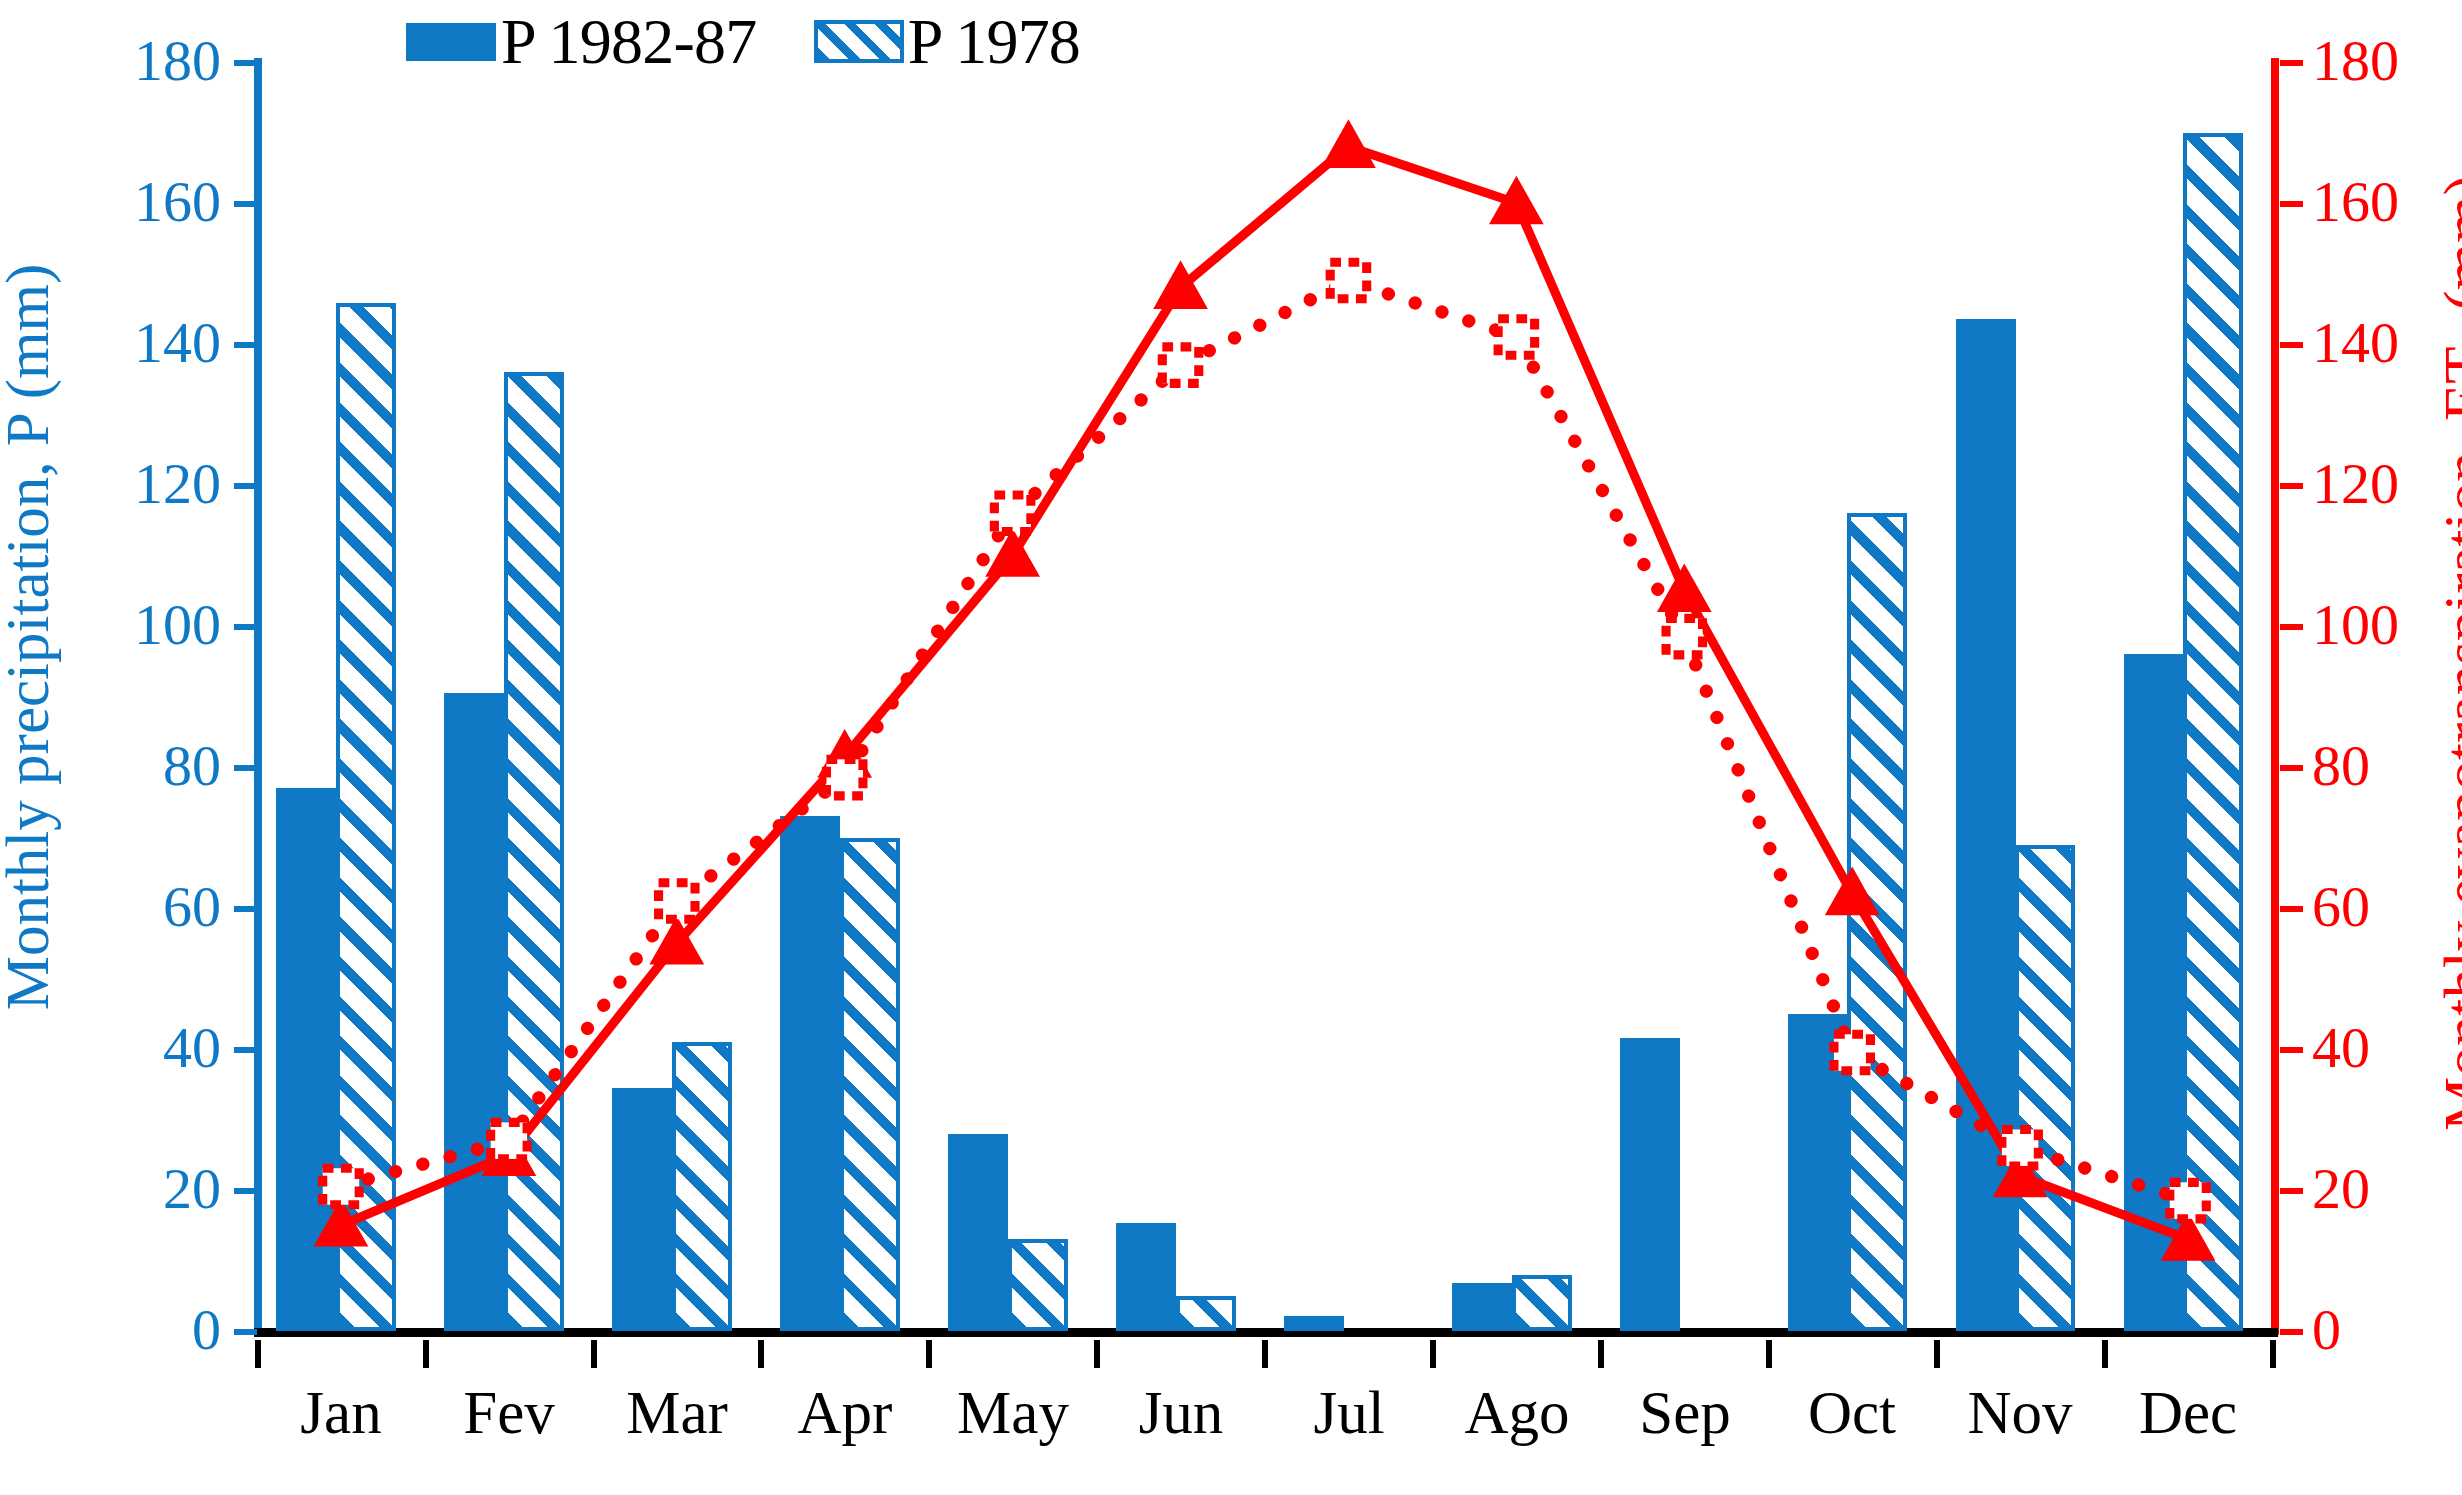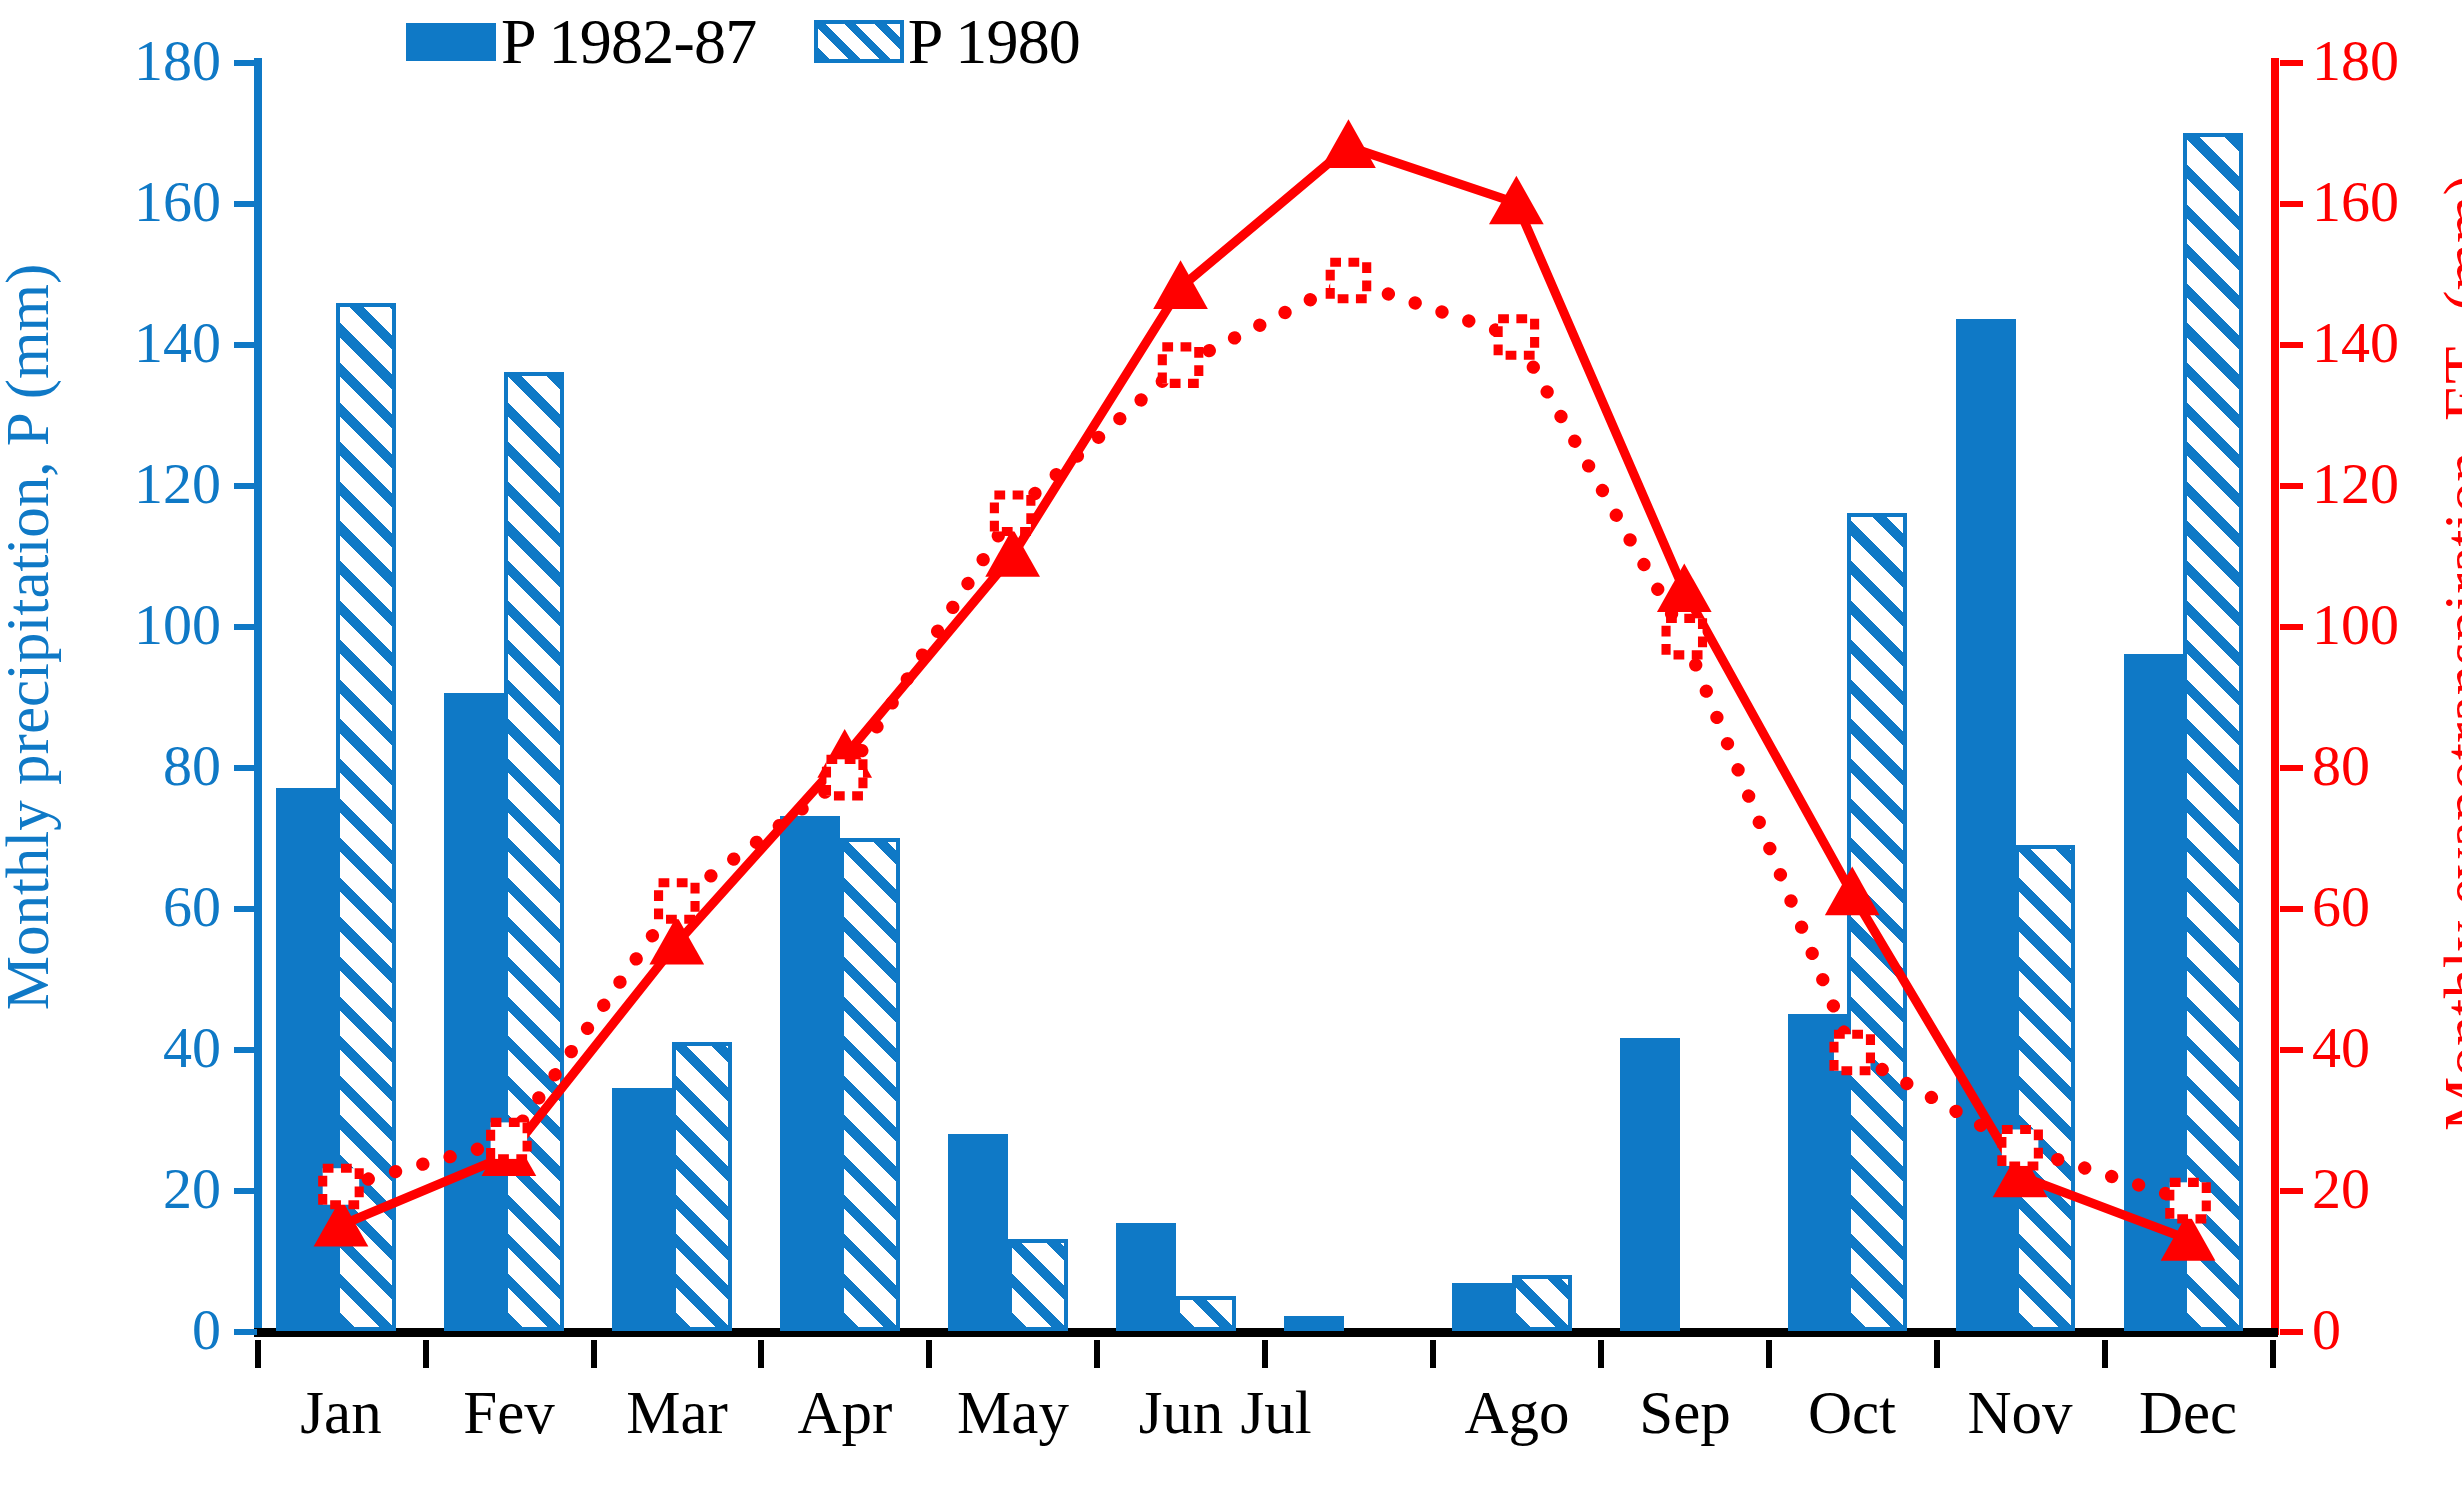--- a/index.html
+++ b/index.html
@@ -66,21 +66,21 @@
 <div id="root">
 
   <div id="legend">
     <div class="lg-item">
       <span class="key-solid"></span>
       <span class="lg-label">P 1982-87</span>
     </div>
     <span class="sp" style="width:58px"></span>
     <div class="lg-item">
       <span class="key-hatch"></span>
-      <span class="lg-label">P 1980</span>
+      <span class="lg-label">P 1978</span>
     </div>
     <span class="sp" style="width:55px"></span>
     <span class="sp" style="width:55px"></span>
   </div>
 
   <div id="title-left">Monthly precipitation, P (mm)</div>
   <div id="title-right"><span>Monthly evapotranspiration, ET</span><sub>o</sub><span> (mm)</span></div>
 
   <div id="axis-left"></div>
   <div id="axis-right"></div>
@@ -145,21 +145,21 @@
       <div class="tick-x" style="left: 2102px; top: 1340px;"></div>
       <div class="tick-x" style="left: 2270px; top: 1340px;"></div>
     </div>
   <div id="labels-x">
       <div class="lab-x" style="left: 225px; width: 232px;">Jan</div>
       <div class="lab-x" style="left: 393px; width: 232px;">Fev</div>
       <div class="lab-x" style="left: 561px; width: 232px;">Mar</div>
       <div class="lab-x" style="left: 729px; width: 232px;">Apr</div>
       <div class="lab-x" style="left: 897px; width: 232px;">May</div>
       <div class="lab-x" style="left: 1065px; width: 232px;">Jun</div>
-      <div class="lab-x" style="left: 1160px; width: 232px;">Jul</div>
+      <div class="lab-x" style="left: 1233px; width: 232px;">Jul</div>
       <div class="lab-x" style="left: 1401px; width: 232px;">Ago</div>
       <div class="lab-x" style="left: 1569px; width: 232px;">Sep</div>
       <div class="lab-x" style="left: 1736px; width: 232px;">Oct</div>
       <div class="lab-x" style="left: 1904px; width: 232px;">Nov</div>
       <div class="lab-x" style="left: 2072px; width: 232px;">Dec</div>
     </div>
 
   <div id="plot">
     <div id="bars">
         <div class="bar solid" style="left: 19.3px; width: 60px; height: 543px;"></div>

